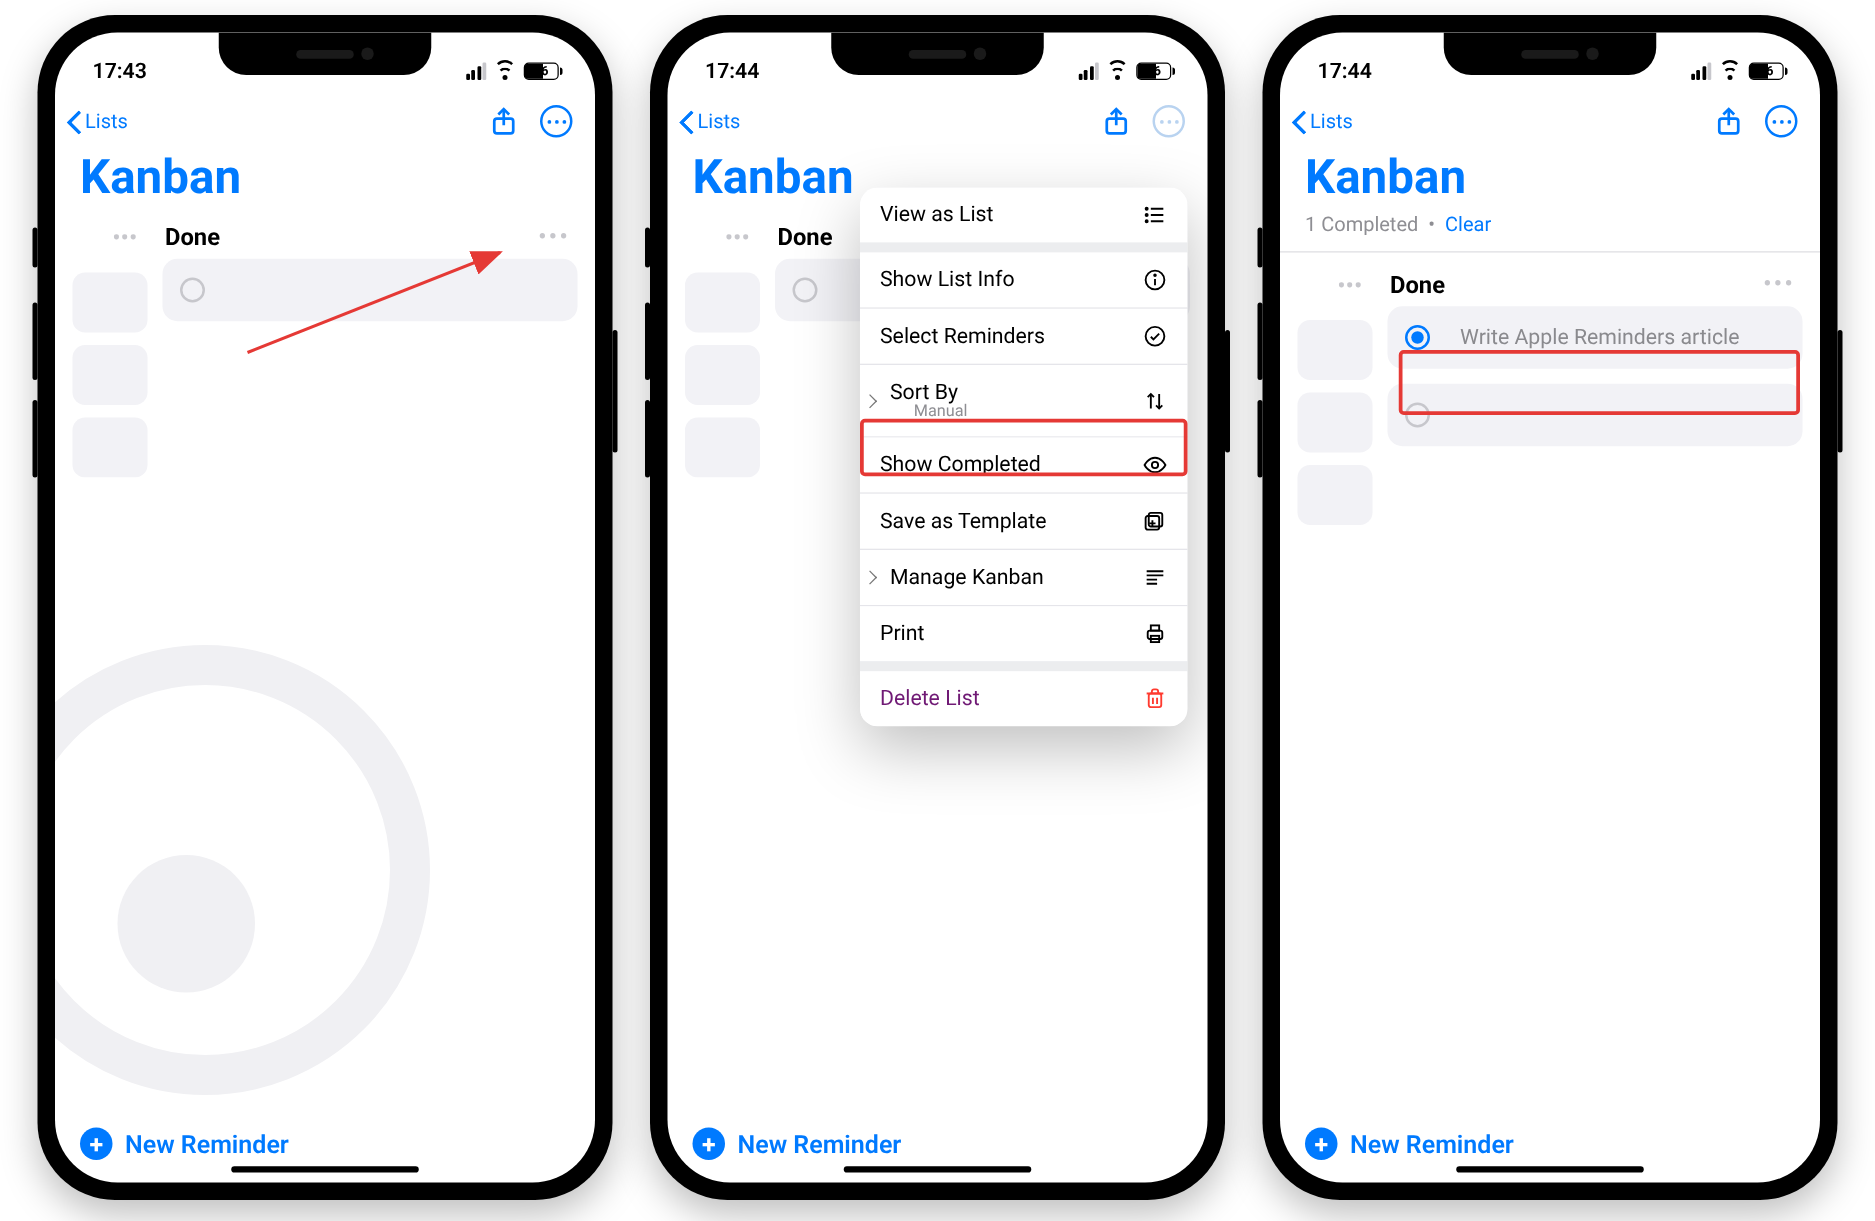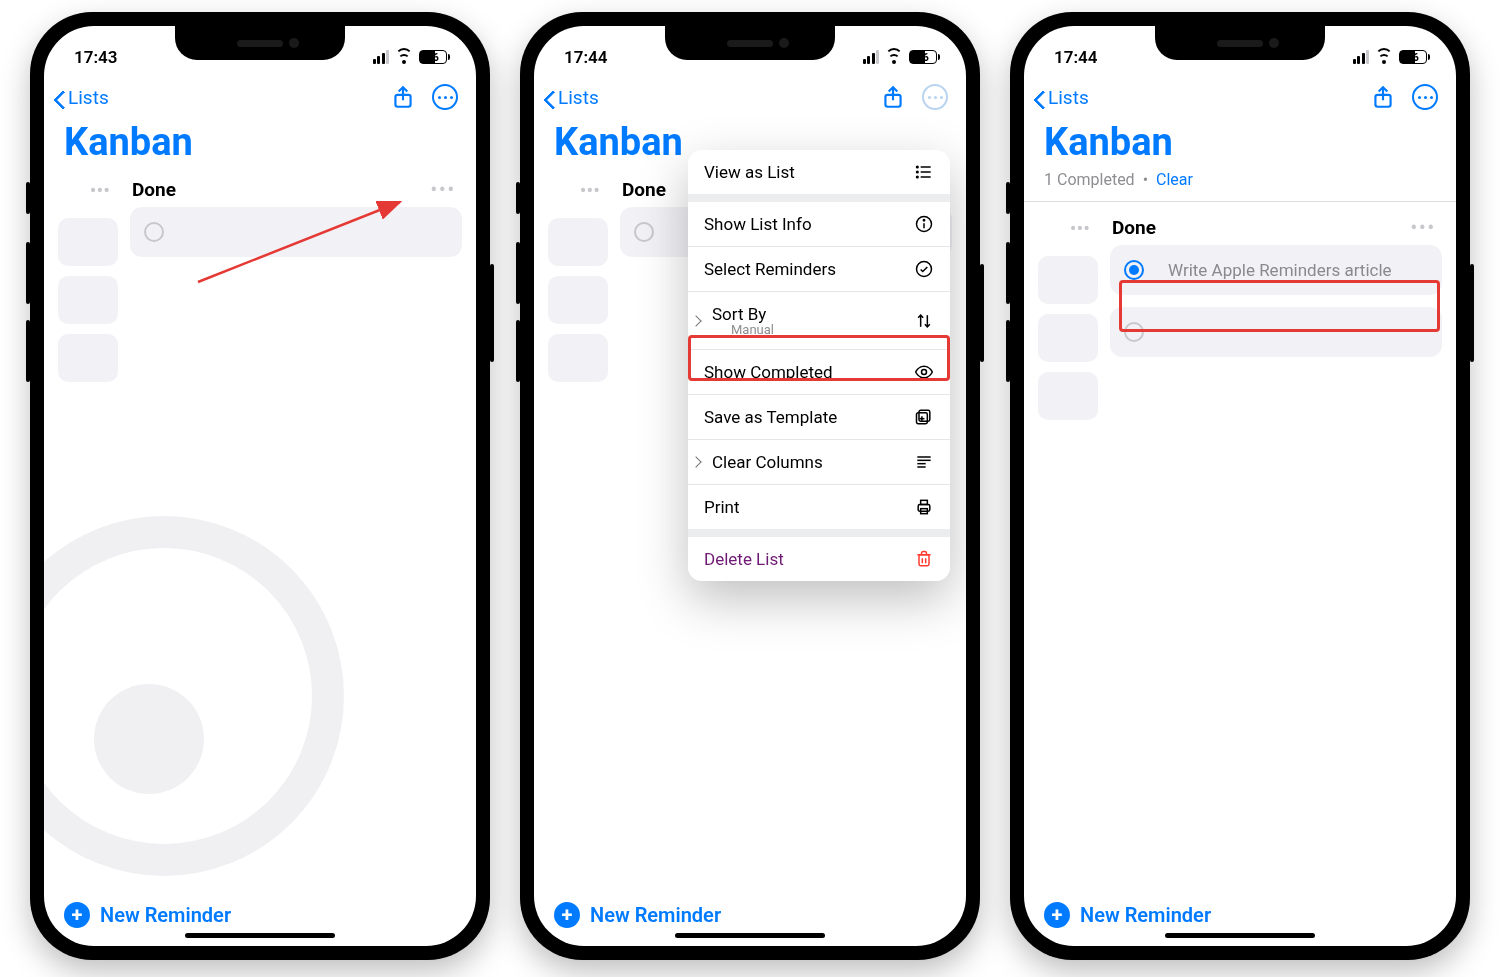--- a/index.html
+++ b/index.html
@@ -116,23 +116,23 @@
   .battery-cap{ width:2px; height:6px; background:#000; border-radius:0 2px 2px 0;}
 
   .nav-bar {
     display: flex;
     align-items: center;
     justify-content: space-between;
     padding: 10px 18px 0 10px;
   }
   .back-btn {
     display: flex;
-    align-items: flex-end;
+    align-items: flex-start;
     color: #007aff;
-    font-size: 19px;
+    font-size: 16px;
     gap: 2px;
   }
   .chev-left {
     width: 12px; height: 20px; position:relative;
   }
   .chev-left::before{
     content:""; position:absolute; left:2px; top:4px;
     width:11px; height:11px; border-left:3px solid #007aff; border-bottom:3px solid #007aff; transform:rotate(45deg);
     border-radius:1px;
   }
@@ -512,21 +512,21 @@
               <rect x="6" y="4" width="13" height="13" rx="2"></rect>
               <rect x="3" y="7" width="13" height="13" rx="2"></rect>
               <line x1="9.5" y1="11" x2="9.5" y2="17"></line>
               <line x1="6.5" y1="14" x2="12.5" y2="14"></line>
             </svg>
         </span>
       </div>
       <div class="menu-sep"></div>
       <div class="menu-row has-chev">
         <span class="menu-chev"></span>
-        <span>Clear Columns</span>
+        <span>Manage Kanban</span>
         <span class="ico">
           <svg viewBox="0 0 24 24" fill="none" stroke="#000" stroke-width="1.8">
               <line x1="4" y1="6" x2="20" y2="6"></line>
               <line x1="4" y1="10" x2="20" y2="10"></line>
               <line x1="4" y1="14" x2="14" y2="14"></line>
               <line x1="4" y1="18" x2="14" y2="18"></line>
             </svg>
         </span>
       </div>
       <div class="menu-sep"></div>

